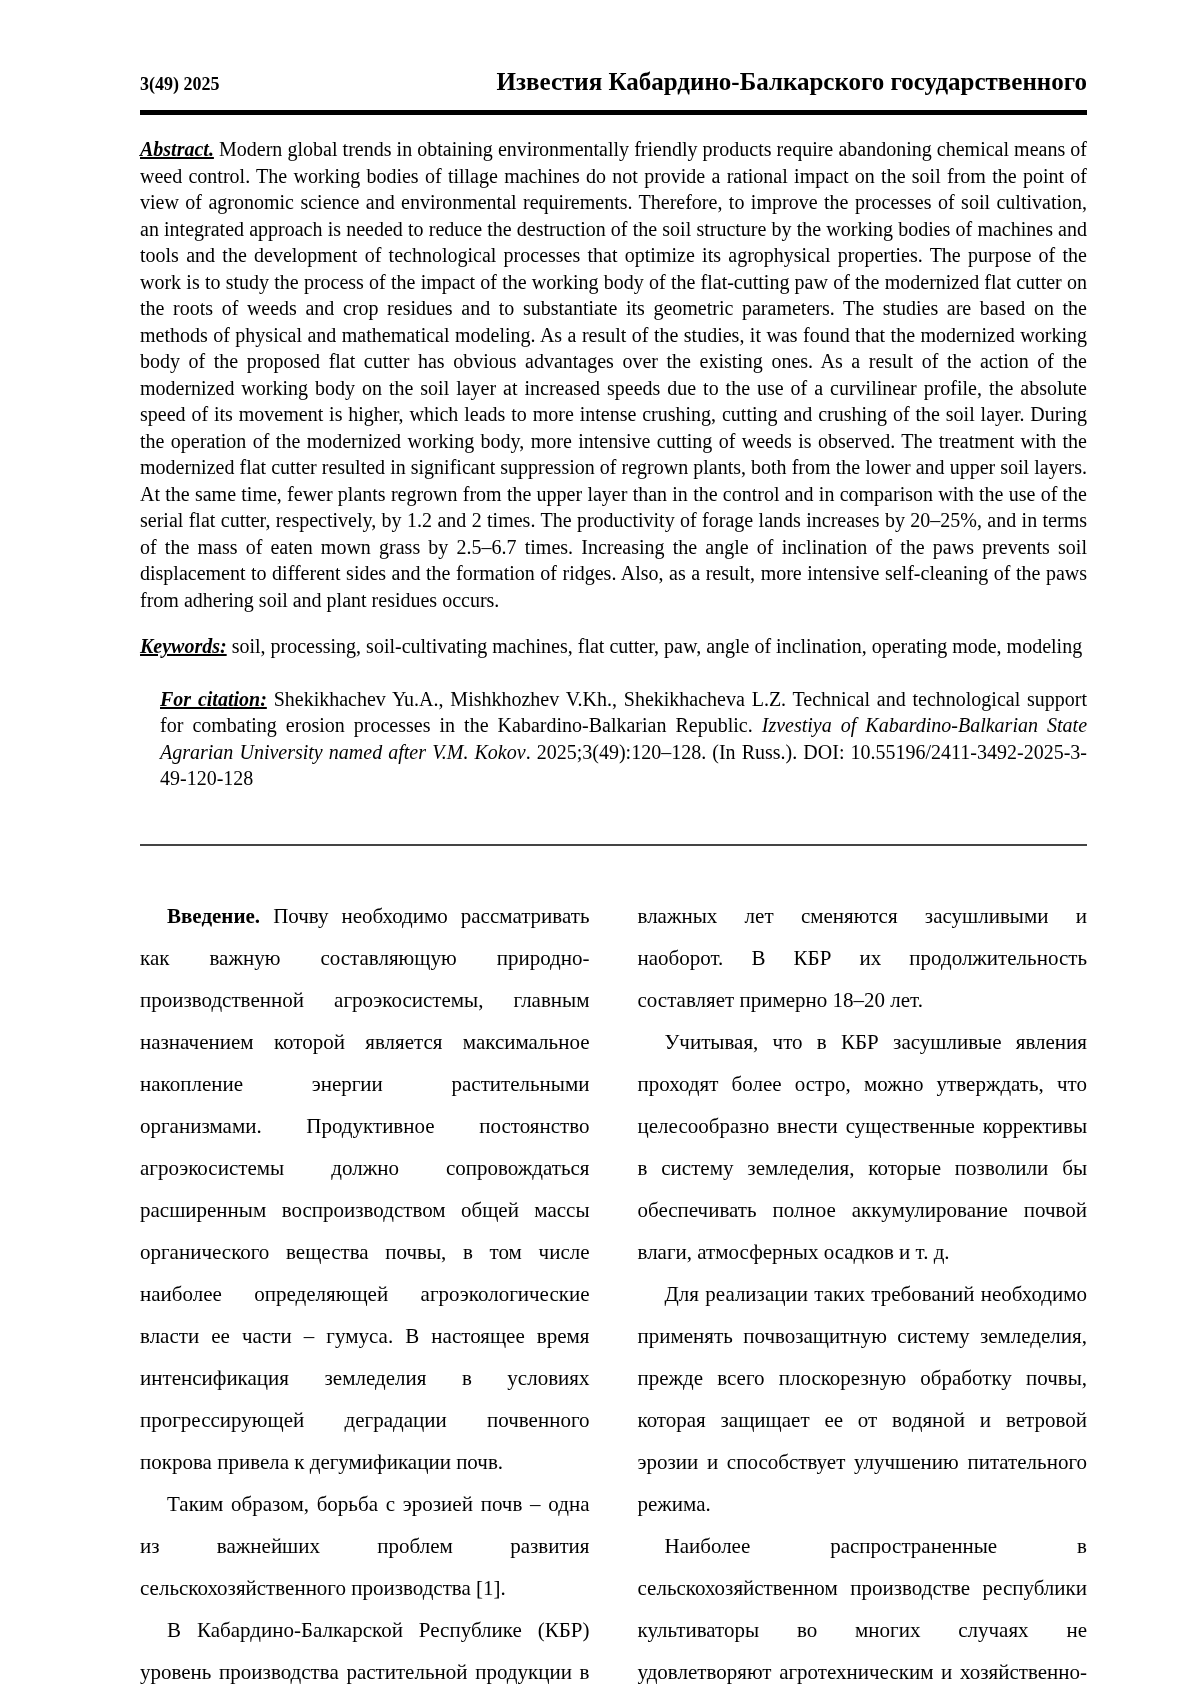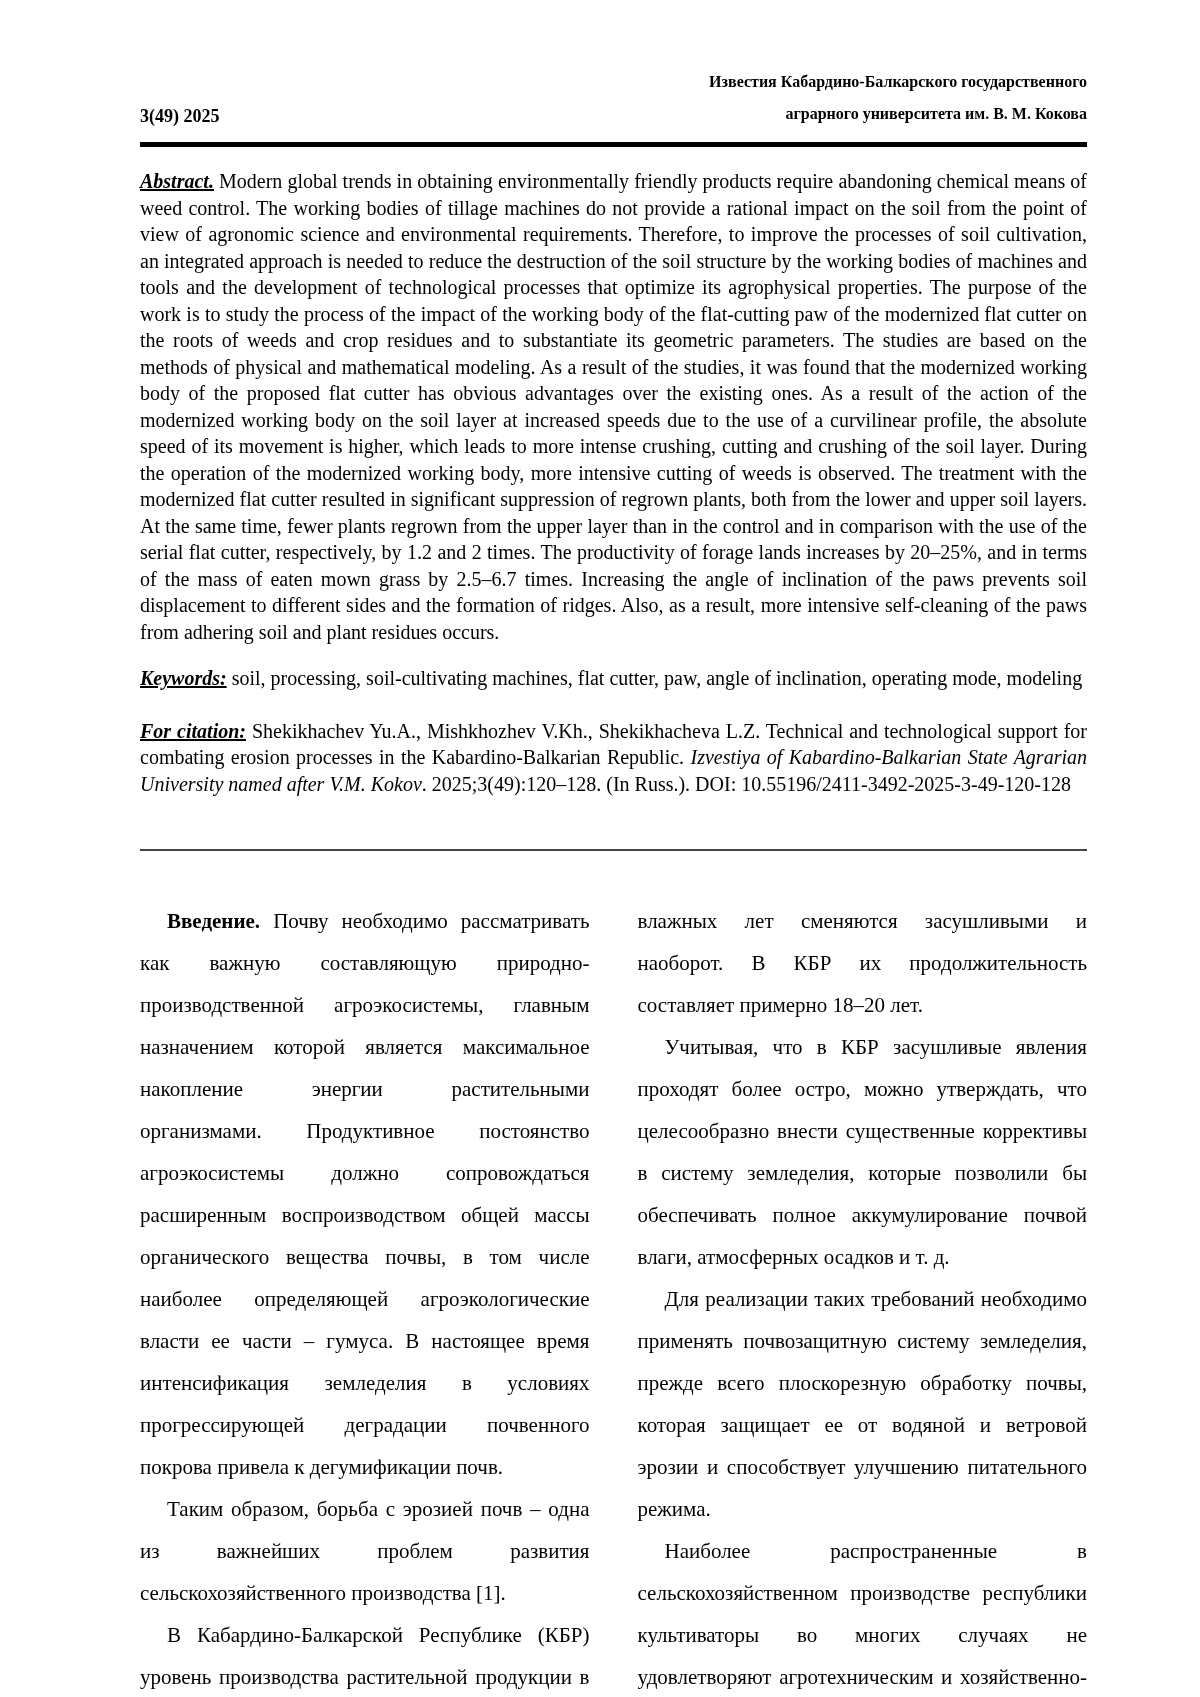--- a/index.html
+++ b/index.html
@@ -31,32 +31,32 @@
   }
   .issue {
     font-weight: bold;
     font-size: 18px;
     line-height: 28px;
     white-space: nowrap;
   }
   .journal {
     text-align: right;
     font-weight: bold;
-    font-size: 16px;
+    font-size: 25px;
     line-height: 32px;
   }
   
   .para {
     text-align: justify;
     font-size: 20px;
     line-height: 26.5px;
   }
   .abstract { margin-top: 21px; }
   .keywords { margin-top: 18px; }
-  .citation { margin-top: 26px; }
+  .citation { margin-top: 26px; margin-left: 20px; }
   .lbl-bi { font-weight: bold; font-style: italic; text-decoration: underline; }
   .ital { font-style: italic; }
   
   .thin-rule {
     border: none;
     border-top: 2px solid #444444;
     margin: 52px 0 0 0;
   }
   
   .columns {
@@ -85,21 +85,20 @@
 </style>
 </head>
 <body>
 
 <div class="page">
 
   <div class="header">
     <div class="issue">3(49) 2025</div>
     <div class="journal">
       <div>Известия Кабардино-Балкарского государственного</div>
-      <div>аграрного университета им. В. М. Кокова</div>
     </div>
   </div>
 
   <p class="para abstract" lang="en"><span class="lbl-bi">Abstract.</span> <span>Modern global trends in obtaining environmentally friendly products require abandoning chemical means of weed control. The working bodies of tillage machines do not provide a rational impact on the soil from the point of view of agronomic science and environmental requirements. Therefore, to improve the processes of soil cultivation, an integrated approach is needed to reduce the destruction of the soil structure by the working bodies of machines and tools and the development of technological processes that optimize its agrophysical properties. The purpose of the work is to study the process of the impact of the working body of the flat-cutting paw of the modernized flat cutter on the roots of weeds and crop residues and to substantiate its geometric parameters. The studies are based on the methods of physical and mathematical modeling. As a result of the studies, it was found that the modernized working body of the proposed flat cutter has obvious advantages over the existing ones. As a result of the action of the modernized working body on the soil layer at increased speeds due to the use of a curvilinear profile, the absolute speed of its movement is higher, which leads to more intense crushing, cutting and crushing of the soil layer. During the operation of the modernized working body, more intensive cutting of weeds is observed. The treatment with the modernized flat cutter resulted in significant suppression of regrown plants, both from the lower and upper soil layers. At the same time, fewer plants regrown from the upper layer than in the control and in comparison with the use of the serial flat cutter, respectively, by 1.2 and 2 times. The productivity of forage lands increases by 20–25%, and in terms of the mass of eaten mown grass by 2.5–6.7 times. Increasing the angle of inclination of the paws prevents soil displacement to different sides and the formation of ridges. Also, as a result, more intensive self-cleaning of the paws from adhering soil and plant residues occurs.</span></p>
 
   <p class="para keywords" lang="en"><span class="lbl-bi">Keywords:</span> <span>soil, processing, soil-cultivating machines, flat cutter, paw, angle of inclination, operating mode, modeling</span></p>
 
   <p class="para citation" lang="en"><span class="lbl-bi">For citation:</span> <span>Shekikhachev Yu.A., Mishkhozhev V.Kh., Shekikhacheva L.Z. Technical and technological support for combating erosion processes in the Kabardino-Balkarian Republic.</span> <span class="ital">Izvestiya of Kabardino-Balkarian State Agrarian University named after V.M. Kokov</span><span>. 2025;3(49):120–128. (In Russ.). DOI: 10.55196/2411-3492-2025-3-49-120-128</span></p>
 
   <hr class="thin-rule">

